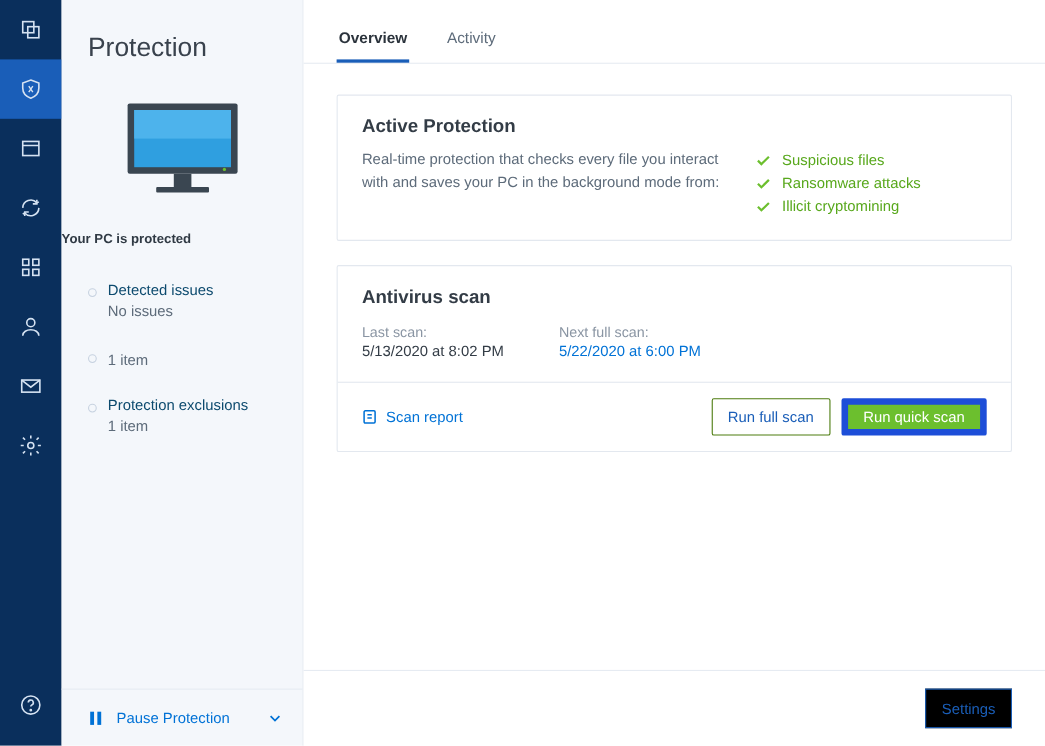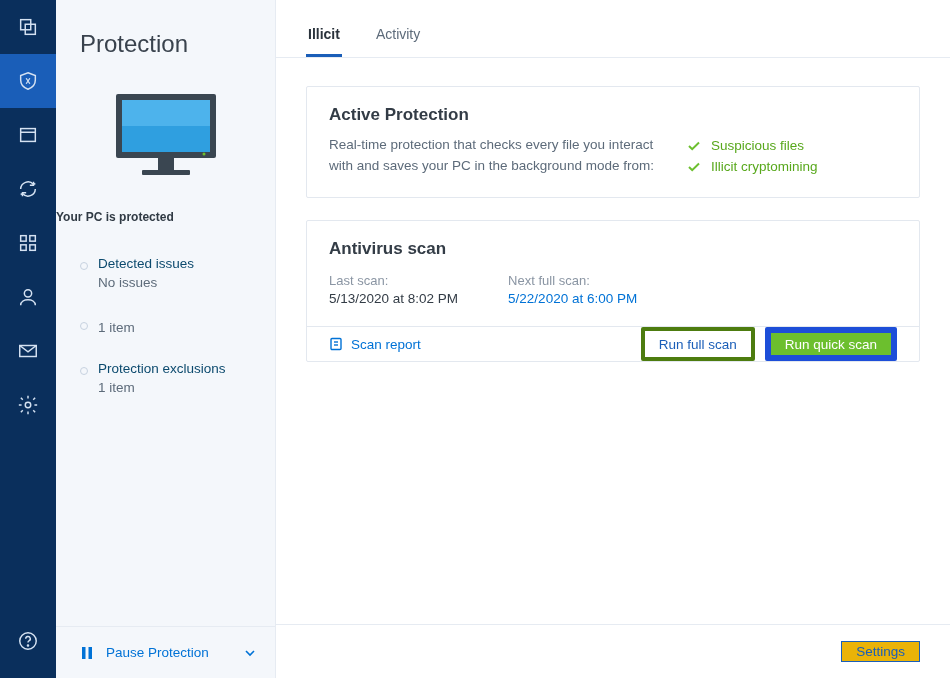--- a/index.html
+++ b/index.html
@@ -45,30 +45,30 @@
 .ap-item { display: flex; align-items: center; font-size: 13.5px; color: #58a81c; padding: 3px 0; }
 .ap-item .check { margin-right: 10px; color: #6cbf2e; }
 
 
 .scan-body { padding: 4px 22px 0 22px; display: flex; gap: 50px; }
 .scan-col { flex: 0 0 auto; }
 .scan-col2 { flex: 1; }
 .scan-label { font-size: 13px; color: #8a95a3; }
 .scan-val { font-size: 13.5px; color: #333c46; margin-top: 3px; }
 .scan-val.link { color: #0072d6; cursor: pointer; }
-.scan-footer { border-top: 1px solid #e3e8ef; margin-top: 20px; padding: 0 22px; display: flex; align-items: center; }
+.scan-footer { border-top: 1px solid #e3e8ef; margin-top: 20px; padding: 14px 22px; display: flex; align-items: center; }
 .scan-report { display: flex; align-items: center; color: #0072d6; font-size: 13.5px; cursor: pointer; gap: 8px; }
 .scan-actions { margin-left: auto; display: flex; gap: 10px; }
 .btn { height: 34px; padding: 0 14px; font-size: 13.5px; border-radius: 2px; cursor: pointer; display: flex; align-items: center; }
-.btn-outline { border: 4px solid #4d7c0f; background: #fff; color: #1a5eb8; }
+.btn-outline { border: 1px solid #4d7c0f; background: #fff; color: #1a5eb8; }
 .btn-primary { border: 6px solid #1d4ed8; background: #6cbf2e; color: #fff; }
 
 
 .main-footer { border-top: 1px solid #e6ebf2; padding: 16px 30px; display: flex; justify-content: flex-end; }
-.btn-settings { border: 1px solid #1a5eb8; background: #eab308; color: #1a5eb8; height: 21px; padding: 0 14px; font-size: 13.5px; cursor: pointer; }
+.btn-settings { border: 1px solid #1a5eb8; background: #000000; color: #1a5eb8; height: 36px; padding: 0 14px; font-size: 13.5px; cursor: pointer; }
 
 
 .monitor-svg { width: 120px; height: 100px; }
 
 svg.icon { width: 14px; height: 14px; }
 </style>
 </head>
 <body>
 
 <div class="app">
@@ -172,41 +172,47 @@
         </svg>
       <span>Pause Protection</span>
       <svg class="icon chev" viewBox="0 0 14 14">
           <path d="M3 5l4 4 4-4" fill="none" stroke="#0072d6" stroke-width="1.6"></path>
         </svg>
     </div>
   </div>
 
   <div class="main">
     <div class="tabs">
-      <div class="tab active">Illicit</div>
+      <div class="tab active">Overview</div>
       <div class="tab">Activity</div>
     </div>
 
     <div class="content">
 
       <div class="card">
         <div class="card-title">Active Protection</div>
         <div class="ap-body">
           <div class="ap-desc">Real-time protection that checks every file you interact with and saves your PC in the background mode from:</div>
           <div class="ap-list">
             <div class="ap-item">
               <svg class="icon check" viewBox="0 0 14 14">
                   <path d="M2 7l3.2 3.2L12 3.5" fill="none" stroke="#6cbf2e" stroke-width="2"></path>
                 </svg>
               <span>Suspicious files</span>
             </div>
             <div class="ap-item">
               <svg class="icon check" viewBox="0 0 14 14">
                   <path d="M2 7l3.2 3.2L12 3.5" fill="none" stroke="#6cbf2e" stroke-width="2"></path>
                 </svg>
+              <span>Ransomware attacks</span>
+            </div>
+            <div class="ap-item">
+              <svg class="icon check" viewBox="0 0 14 14">
+                  <path d="M2 7l3.2 3.2L12 3.5" fill="none" stroke="#6cbf2e" stroke-width="2"></path>
+                </svg>
               <span>Illicit cryptomining</span>
             </div>
           </div>
         </div>
       </div>
 
       <div class="card">
         <div class="card-title">Antivirus scan</div>
         <div class="scan-body">
           <div class="scan-col">

